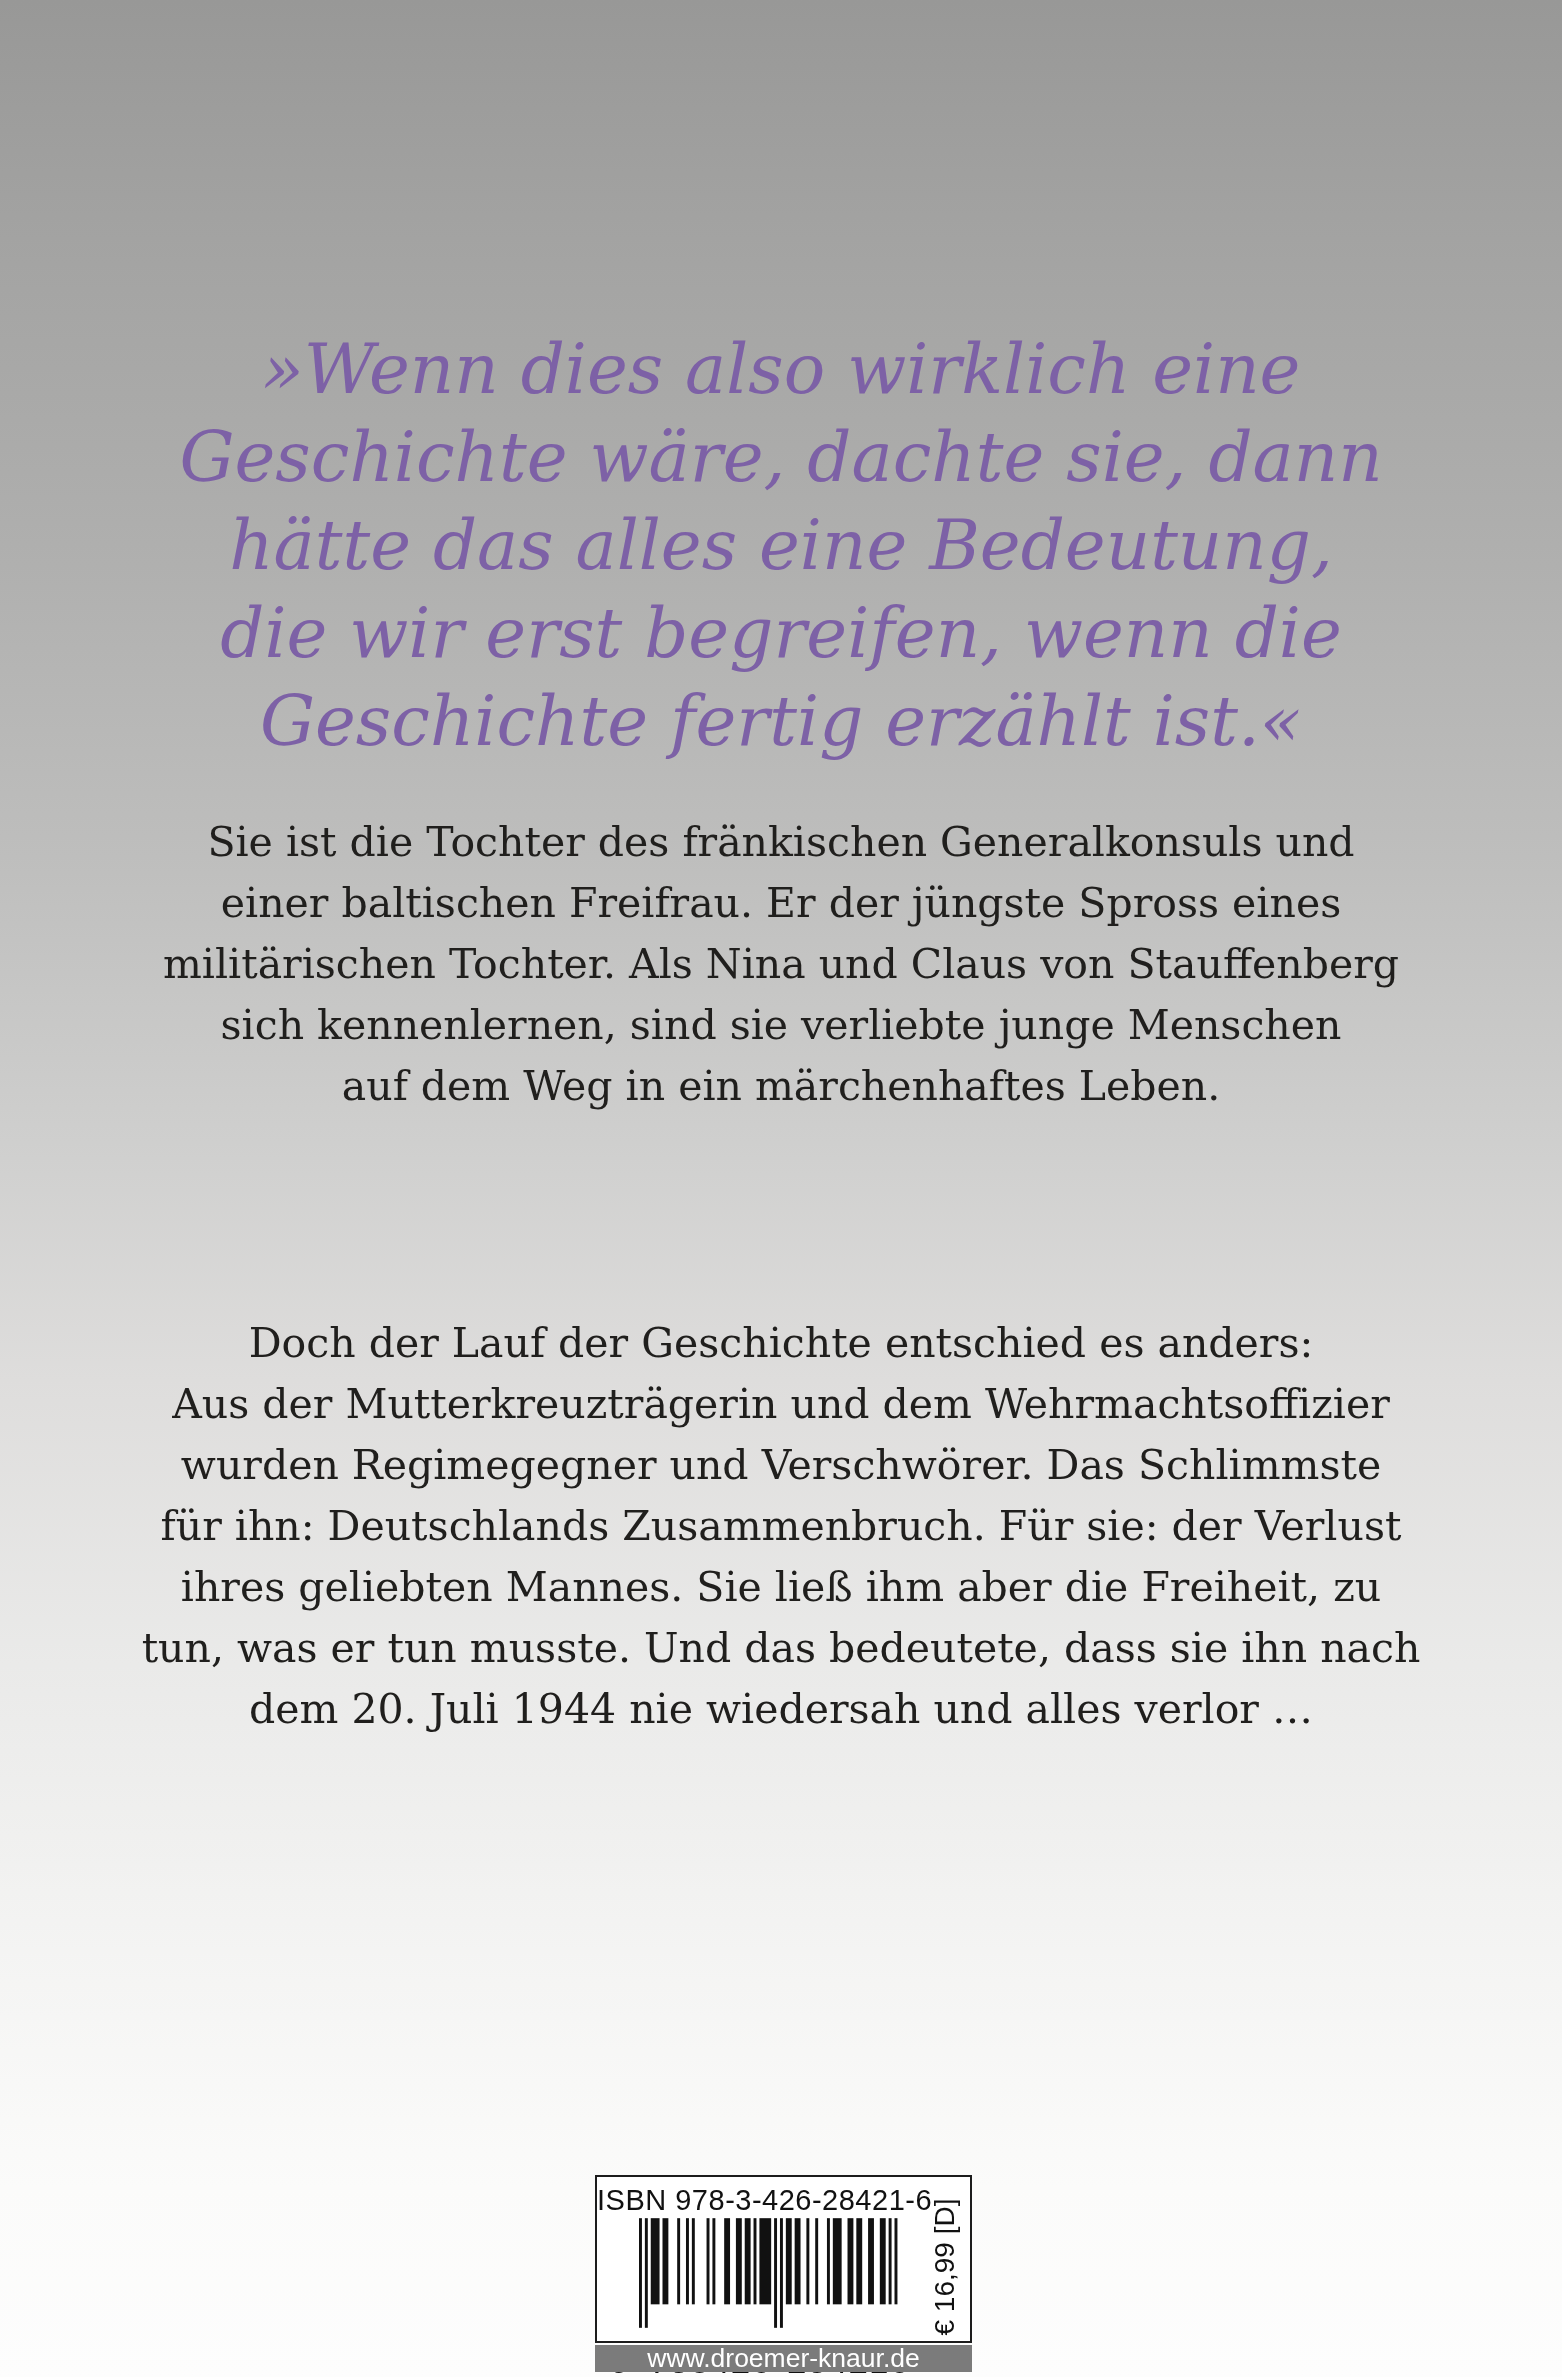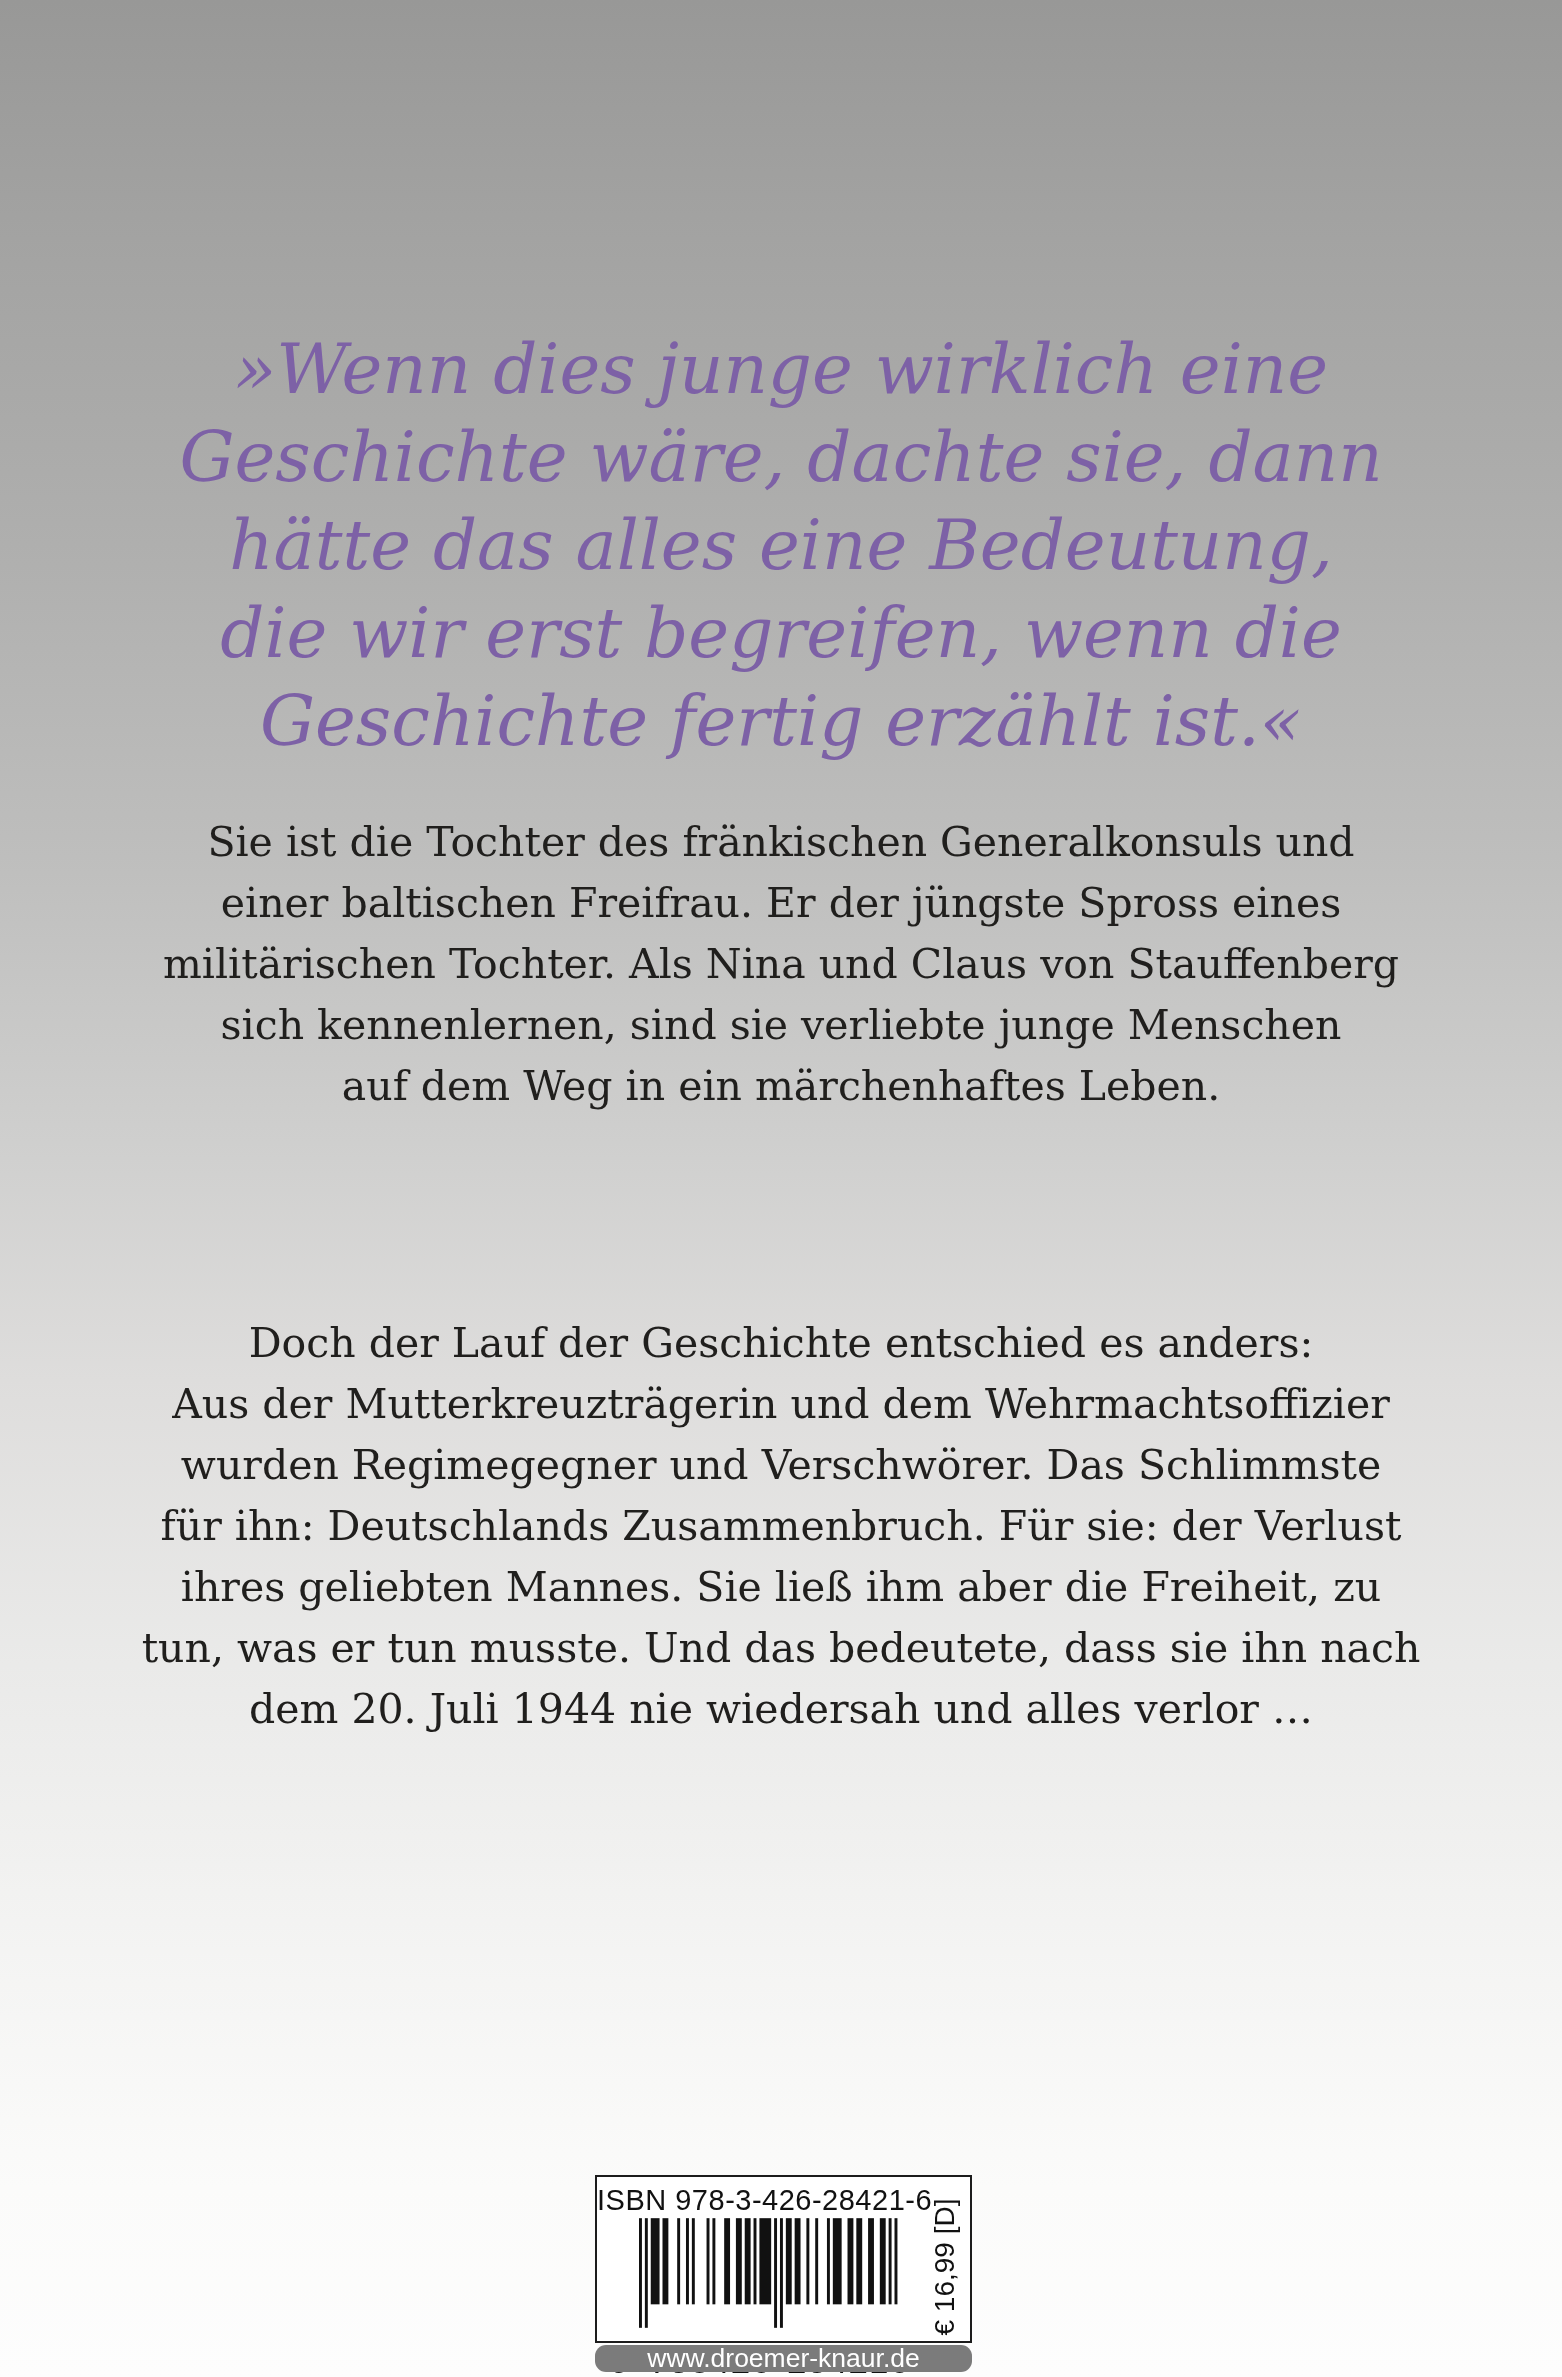--- a/index.html
+++ b/index.html
@@ -90,34 +90,34 @@
     transform-origin:center;
     font-family:"Liberation Sans", sans-serif;
     font-size:28px; color:var(--barcode-ink);
     white-space:nowrap;
   }
   .url-bar{
     position:absolute;
     left:595px; top:2345px;
     width:377px; height:27.4px;
     background: var(--url-bar-bg);
-    display:flex; align-items:center; justify-content:center;border-radius:11px;
+    display:flex; align-items:center; justify-content:center;
   }
   .url-bar span{
     font-family:"Liberation Sans", sans-serif;
     font-size:26.5px; line-height:26.5px;
     color: var(--url-text);
     white-space:nowrap;
   }
 </style>
 </head>
 <body>
 
 <div class="quote">
-  <div class="quote-line">»Wenn dies junge wirklich eine</div>
+  <div class="quote-line">»Wenn dies also wirklich eine</div>
   <div class="quote-line">Geschichte wäre, dachte sie, dann</div>
   <div class="quote-line">hätte das alles eine Bedeutung,</div>
   <div class="quote-line">die wir erst begreifen, wenn die</div>
   <div class="quote-line">Geschichte fertig erzählt ist.«</div>
 </div>
 
 <div class="para para1">
   <div class="para-line">Sie ist die Tochter des fränkischen Generalkonsuls und</div>
   <div class="para-line">einer baltischen Freifrau. Er der jüngste Spross eines</div>
   <div class="para-line">militärischen Tochter. Als Nina und Claus von Stauffenberg</div>

